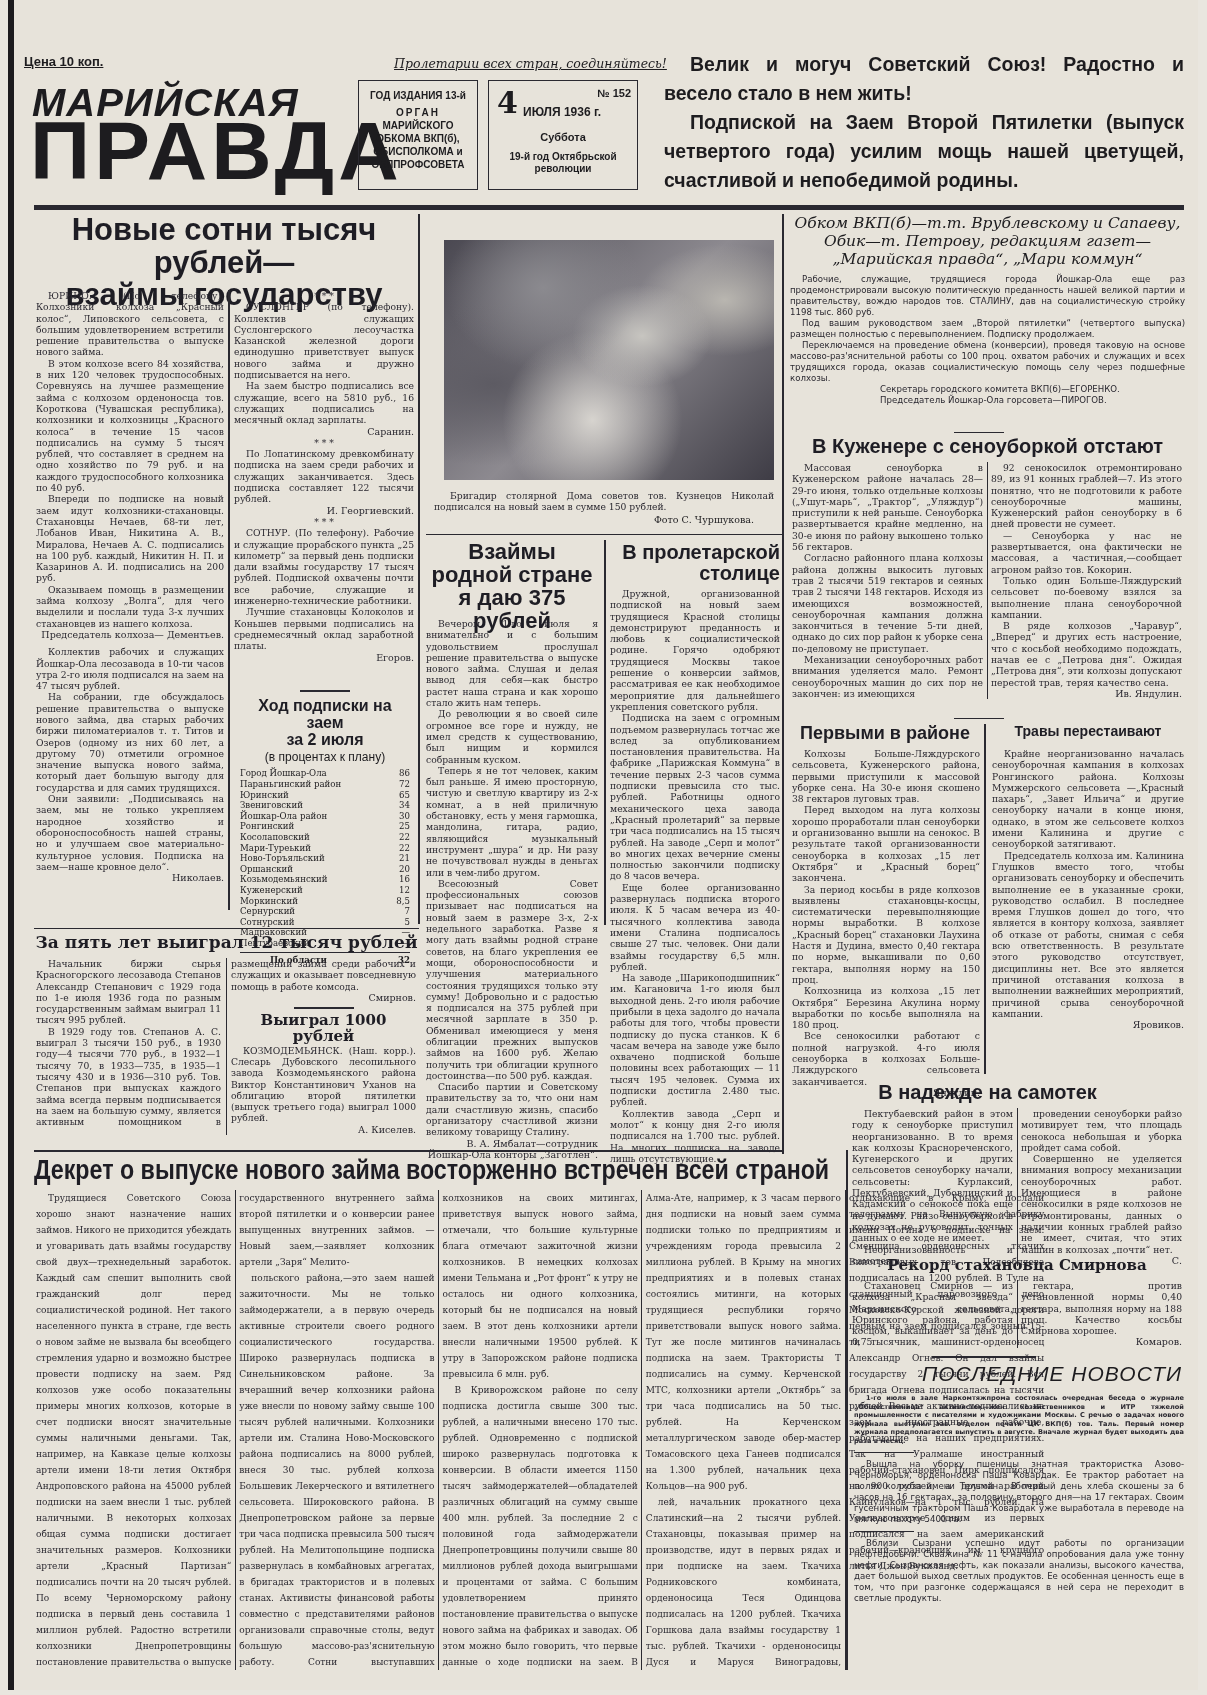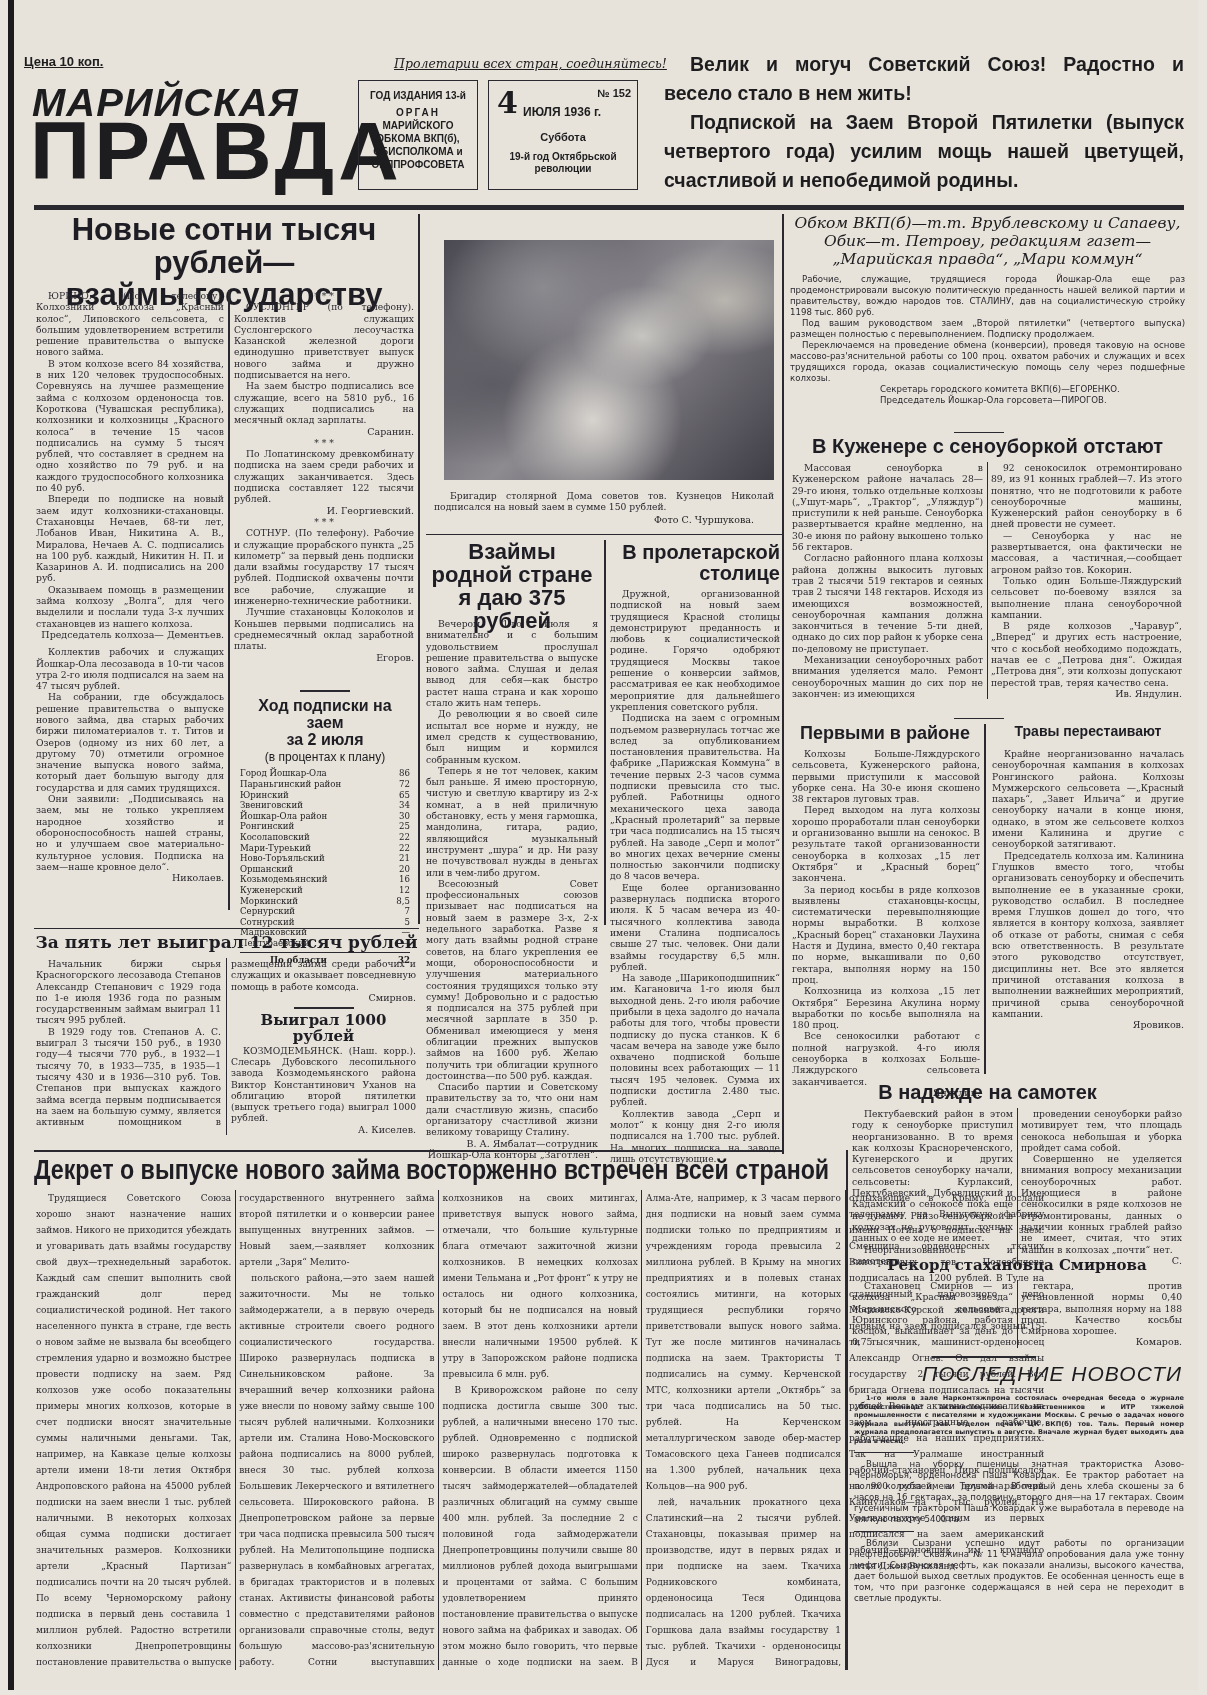--- a/index.html
+++ b/index.html
@@ -176,21 +176,21 @@
   <div class="vrule" style="left:404px;top:214px;height:710px;"></div>
 
   <div class="abs photo" style="left:430px;top:240px;width:330px;height:240px;"></div>
   <div class="abs body-text" style="left:420px;top:490px;width:340px;text-indent:16px;">Бригадир столярной Дома советов тов. Кузнецов Николай подписался на новый заем в сумме 150 рублей.</div>
   <div class="abs sig" style="left:420px;top:514px;width:320px;">Фото С. Чуршукова.</div>
   <div class="hrule" style="left:412px;top:534px;width:356px;height:1px;"></div>
 
   <div class="abs hl" style="left:412px;top:540px;width:172px;font-size:22px;">Взаймы родной стране я даю 375 рублей</div>
   <div class="abs body-text" style="left:412px;top:618px;width:172px;">
     <p>Вечером 1-го июля я внимательно и с большим удовольствием прослушал решение правительства о выпуске нового займа. Слушая и делая вывод для себя—как быстро растет наша страна и как хорошо стало жить нам теперь.</p>
-    <p>До революции я во своей силе испытал все норме и нужду, не имел средств к существованию, был нищим и кормился собранным куском.</p>
+    <p>До революции я во своей силе огромное все горе и нужду, не имел средств к существованию, был нищим и кормился собранным куском.</p>
     <p>Теперь я не тот человек, каким был раньше. Я имею просторную, чистую и светлую квартиру из 2-х комнат, а в ней приличную обстановку, есть у меня гармошка, мандолина, гитара, радио, являющийся музыкальный инструмент „шура“ и др. Ни разу не почувствовал нужды в деньгах или в чем-либо другом.</p>
     <p>Всесоюзный Совет профессиональных союзов призывает нас подписаться на новый заем в размере 3-х, 2-х недельного заработка. Разве я могу дать взаймы родной стране советов, на благо укрепления ее мощи, обороноспособности и улучшения материального состояния трудящихся только эту сумму! Добровольно и с радостью я подписался на 375 рублей при месячной зарплате в 350 р. Обменивал имеющиеся у меня облигации прежних выпусков займов на 1600 руб. Желаю получить три облигации крупного достоинства—по 500 руб. каждая.</p>
     <p>Спасибо партии и Советскому правительству за то, что они нам дали счастливую жизнь, спасибо организатору счастливой жизни великому товарищу Сталину.</p>
     <div class="sig">В. А. Ямбалат—сотрудник Йошкар-Ола конторы „Заготлен“.</div>
   </div>
   <div class="vrule" style="left:590px;top:540px;height:385px;"></div>
 
   <div class="abs hl" style="left:596px;top:542px;width:170px;font-size:20px;text-align:right;">В пролетарской столице</div>
   <div class="abs body-text" style="left:596px;top:588px;width:170px;">
     <p>Дружной, организованной подпиской на новый заем трудящиеся Красной столицы демонстрируют преданность и любовь к социалистической родине. Горячо одобряют трудящиеся Москвы такое решение о конверсии займов, рассматривая ее как необходимое мероприятие для дальнейшего укрепления советского рубля.</p>

